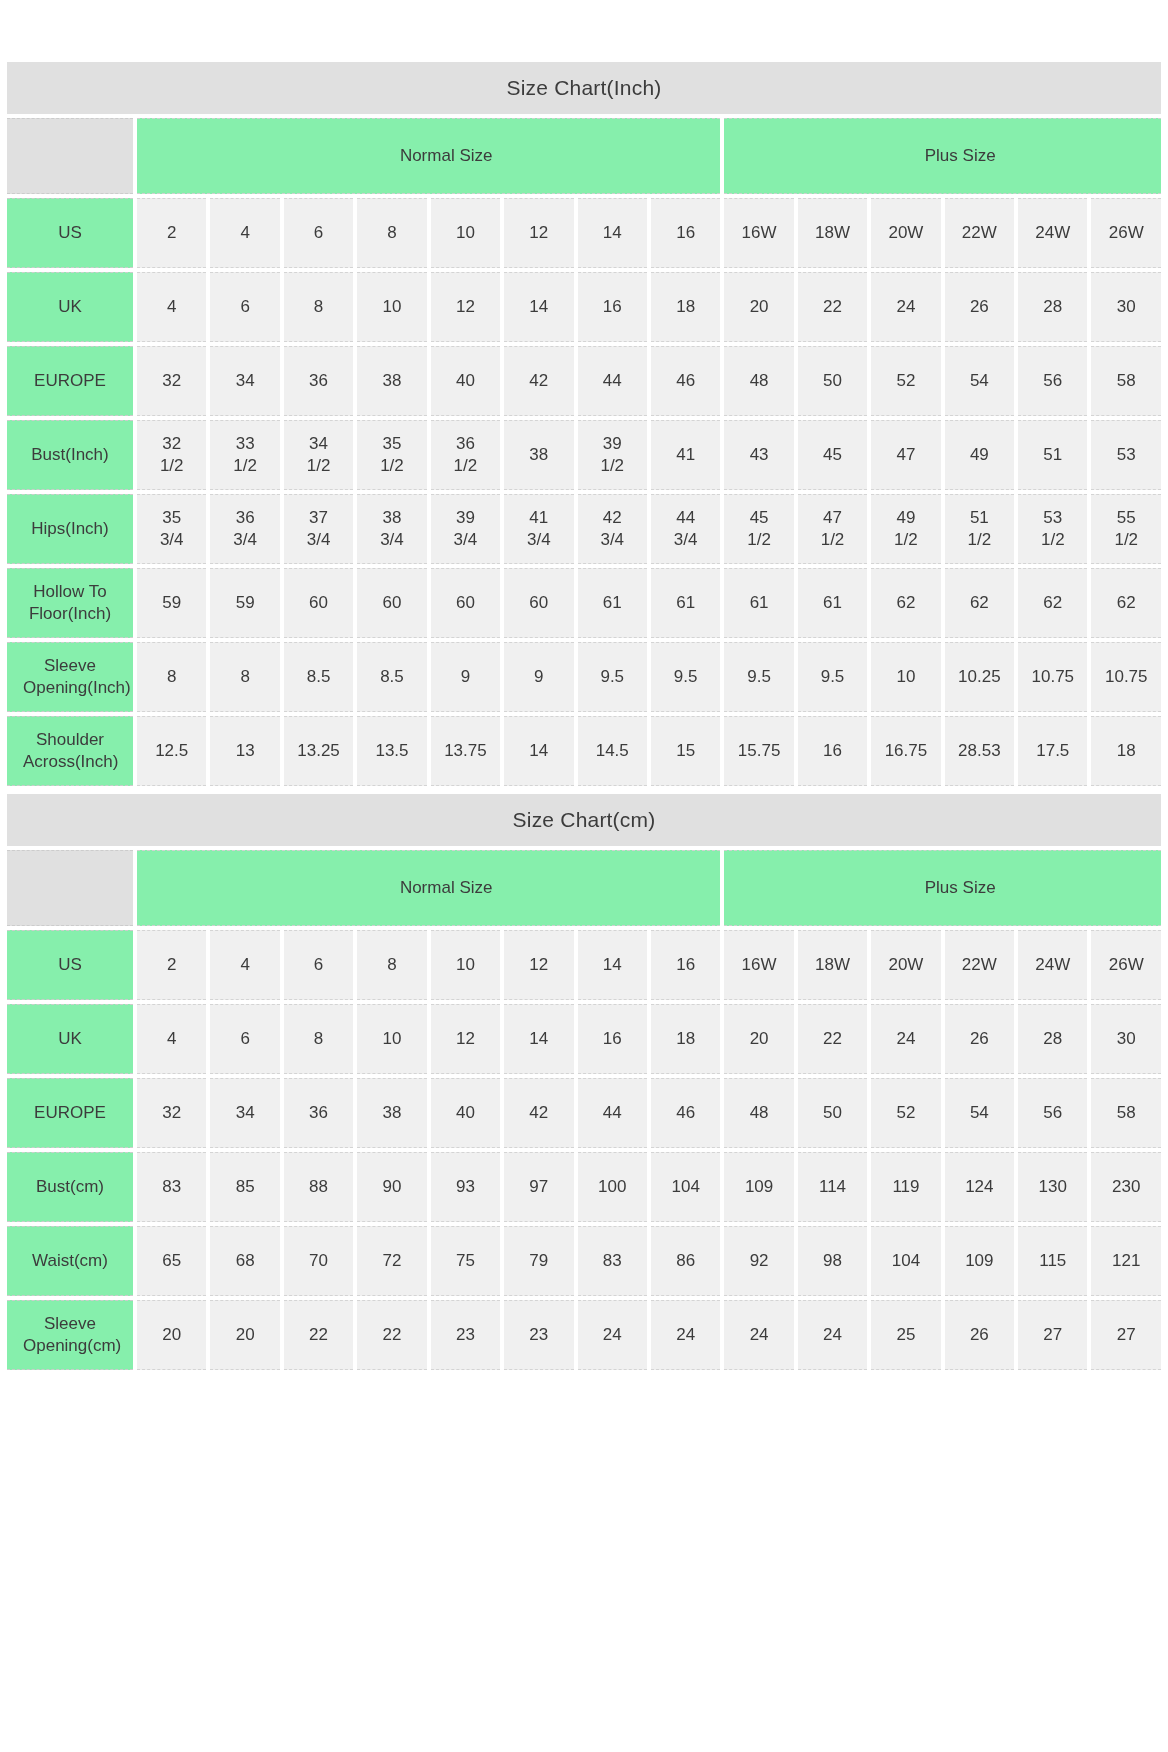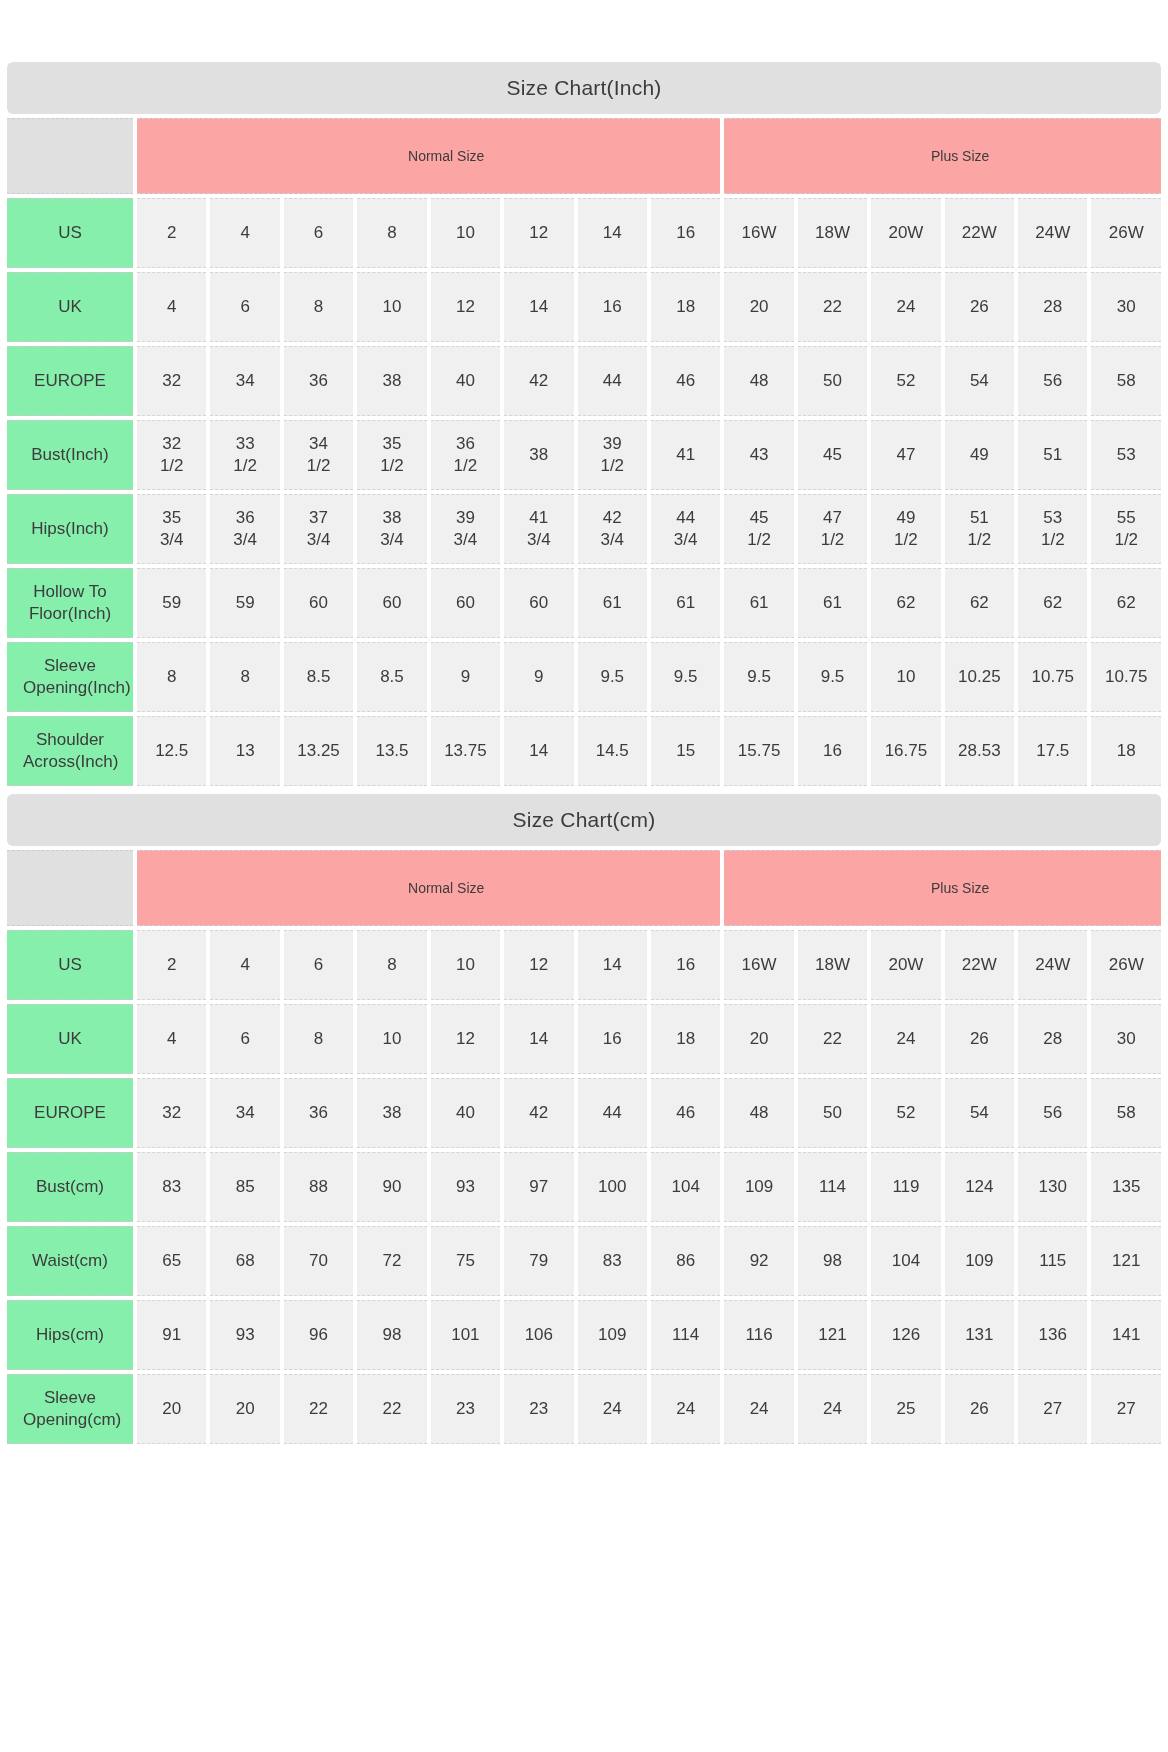--- a/index.html
+++ b/index.html
@@ -25,26 +25,25 @@
     box-sizing: border-box;
     vertical-align: middle;
     text-align: center;
   }
   col.label-col { width: 126px; }
   .title-cell {
     background: #e0e0e0;
     height: 52px;
     font-size: 21px;
     letter-spacing: 0.2px;
-    border-radius: 6px;
   }
   .group-cell {
-    background: #fca5a5;
+    background: #86efac;
     height: 76px;
-    font-size: 14px;
+    font-size: 17px;
     border-top: 1px dashed #d0d0d0;
     border-bottom: 1px dashed #d0d0d0;
     padding-left: 36px;
   }
   .label-cell {
     background: #86efac;
     font-size: 17px;
     line-height: 22px;
     padding: 0 16px;
     border-top: 1px dashed #cccccc;
@@ -341,57 +340,40 @@
           <td class="data-cell">90</td>
           <td class="data-cell">93</td>
           <td class="data-cell">97</td>
           <td class="data-cell">100</td>
           <td class="data-cell">104</td>
           <td class="data-cell">109</td>
           <td class="data-cell">114</td>
           <td class="data-cell">119</td>
           <td class="data-cell">124</td>
           <td class="data-cell">130</td>
-          <td class="data-cell">135</td>
+          <td class="data-cell">230</td>
         </tr>
         <tr>
           <td class="label-cell">Waist(cm)</td>
           <td class="data-cell">65</td>
           <td class="data-cell">68</td>
           <td class="data-cell">70</td>
           <td class="data-cell">72</td>
           <td class="data-cell">75</td>
           <td class="data-cell">79</td>
           <td class="data-cell">83</td>
           <td class="data-cell">86</td>
           <td class="data-cell">92</td>
           <td class="data-cell">98</td>
           <td class="data-cell">104</td>
           <td class="data-cell">109</td>
           <td class="data-cell">115</td>
           <td class="data-cell">121</td>
         </tr>
         <tr>
-          <td class="label-cell">Hips(cm)</td>
-          <td class="data-cell">91</td>
-          <td class="data-cell">93</td>
-          <td class="data-cell">96</td>
-          <td class="data-cell">98</td>
-          <td class="data-cell">101</td>
-          <td class="data-cell">106</td>
-          <td class="data-cell">109</td>
-          <td class="data-cell">114</td>
-          <td class="data-cell">116</td>
-          <td class="data-cell">121</td>
-          <td class="data-cell">126</td>
-          <td class="data-cell">131</td>
-          <td class="data-cell">136</td>
-          <td class="data-cell">141</td>
-        </tr>
-        <tr>
           <td class="label-cell">Sleeve Opening(cm)</td>
           <td class="data-cell">20</td>
           <td class="data-cell">20</td>
           <td class="data-cell">22</td>
           <td class="data-cell">22</td>
           <td class="data-cell">23</td>
           <td class="data-cell">23</td>
           <td class="data-cell">24</td>
           <td class="data-cell">24</td>
           <td class="data-cell">24</td>

